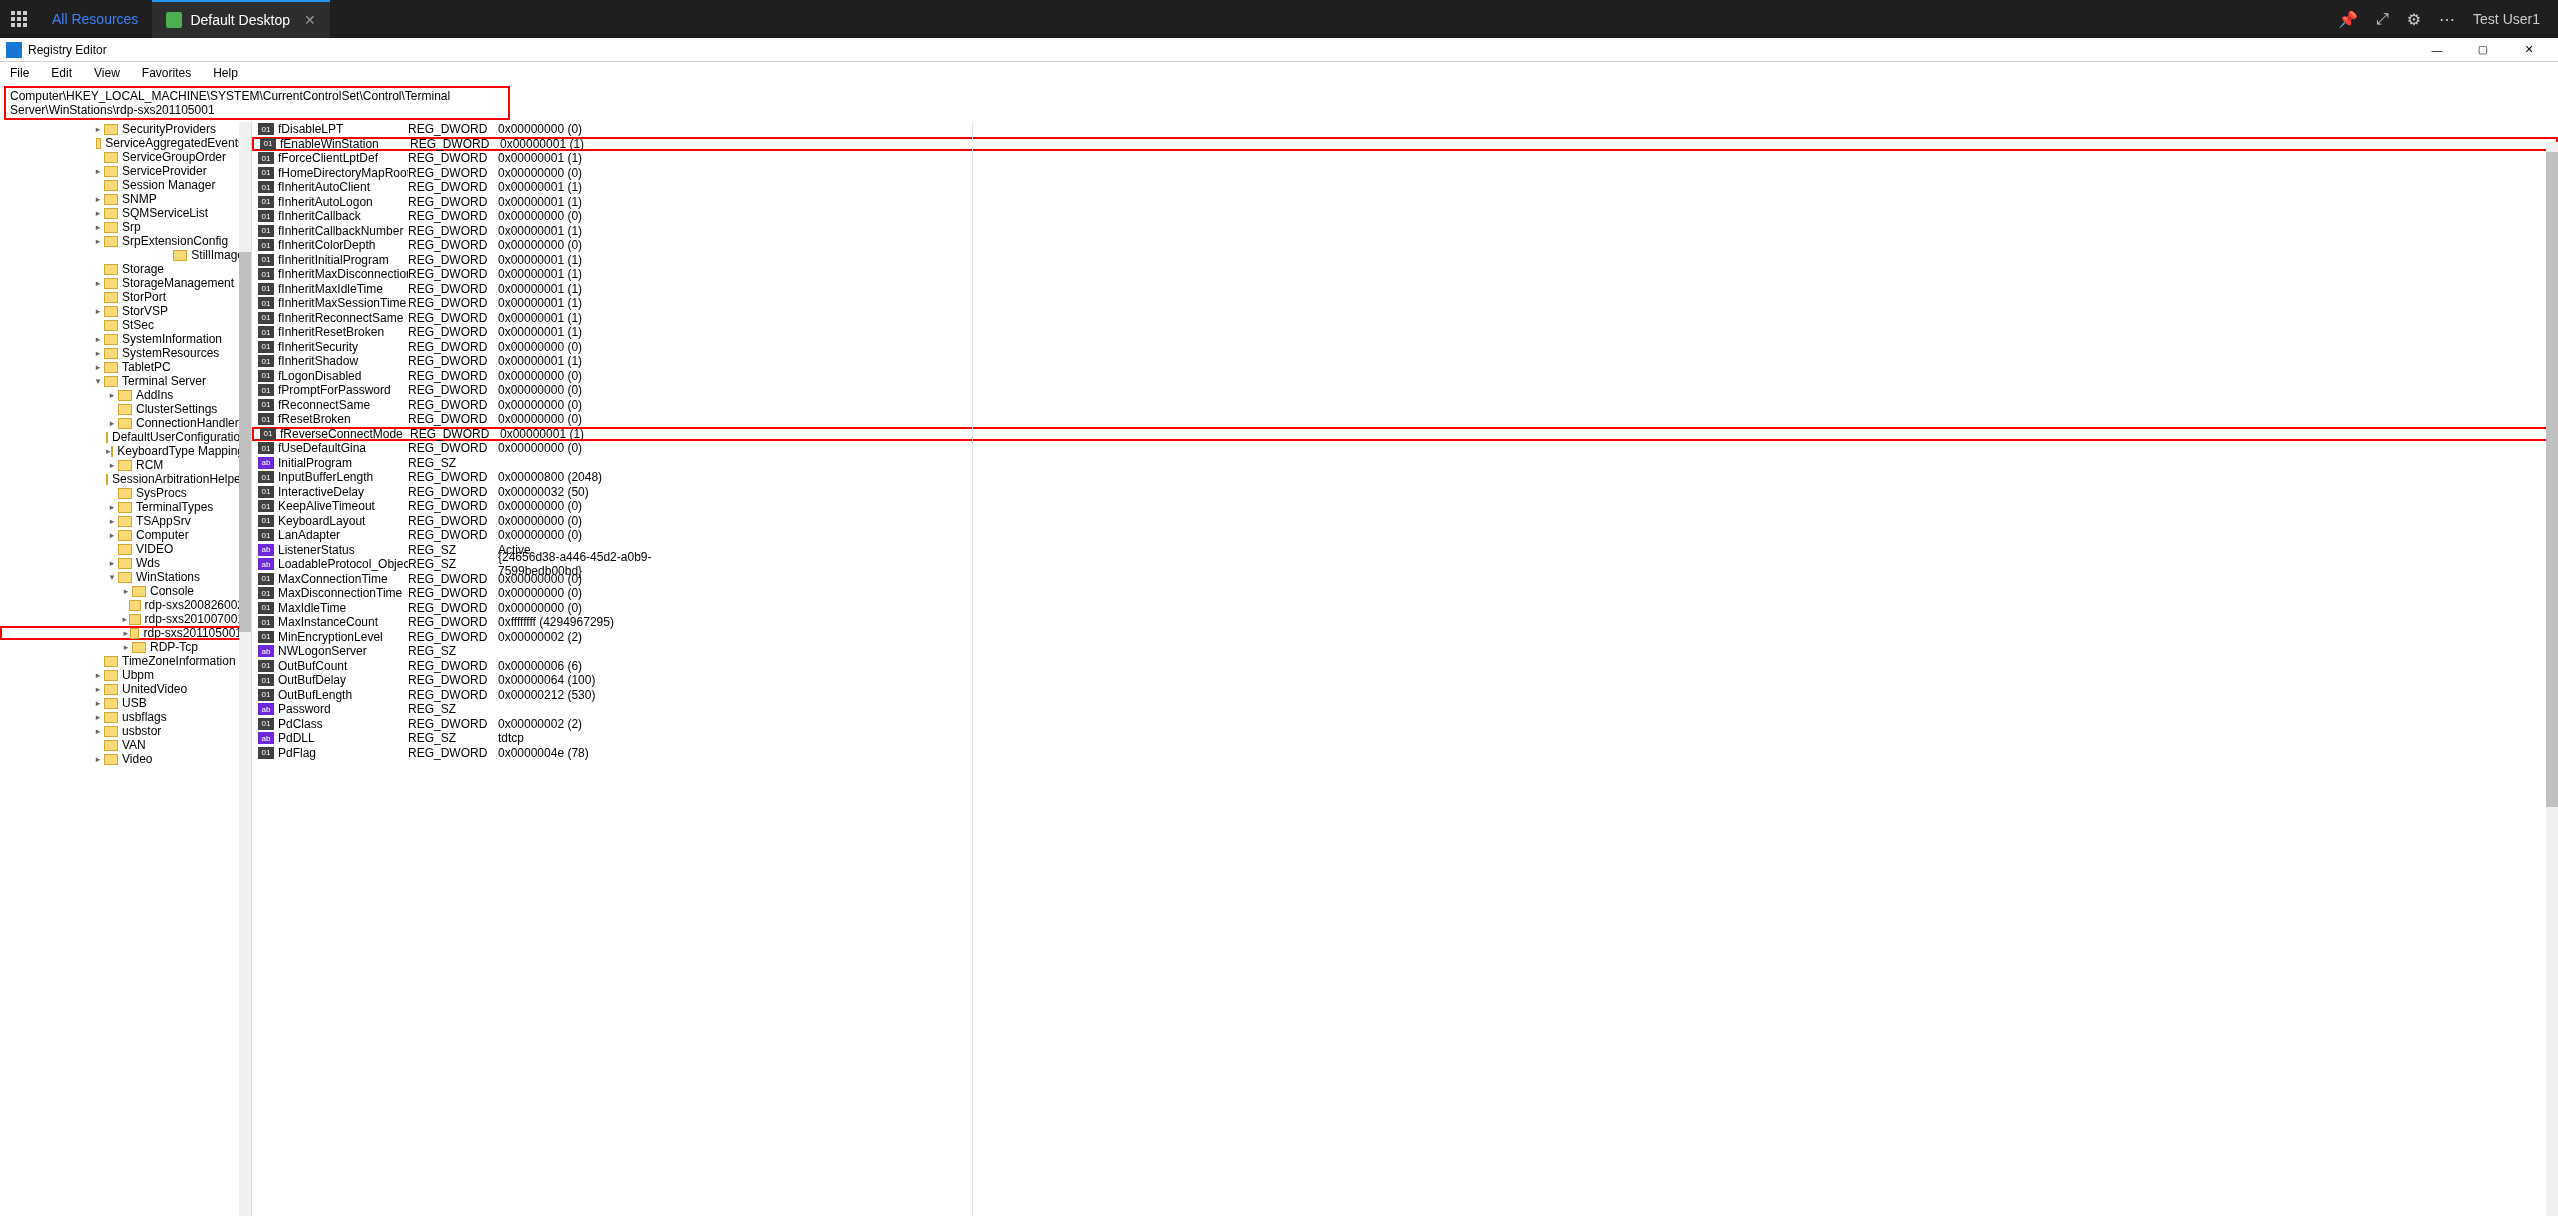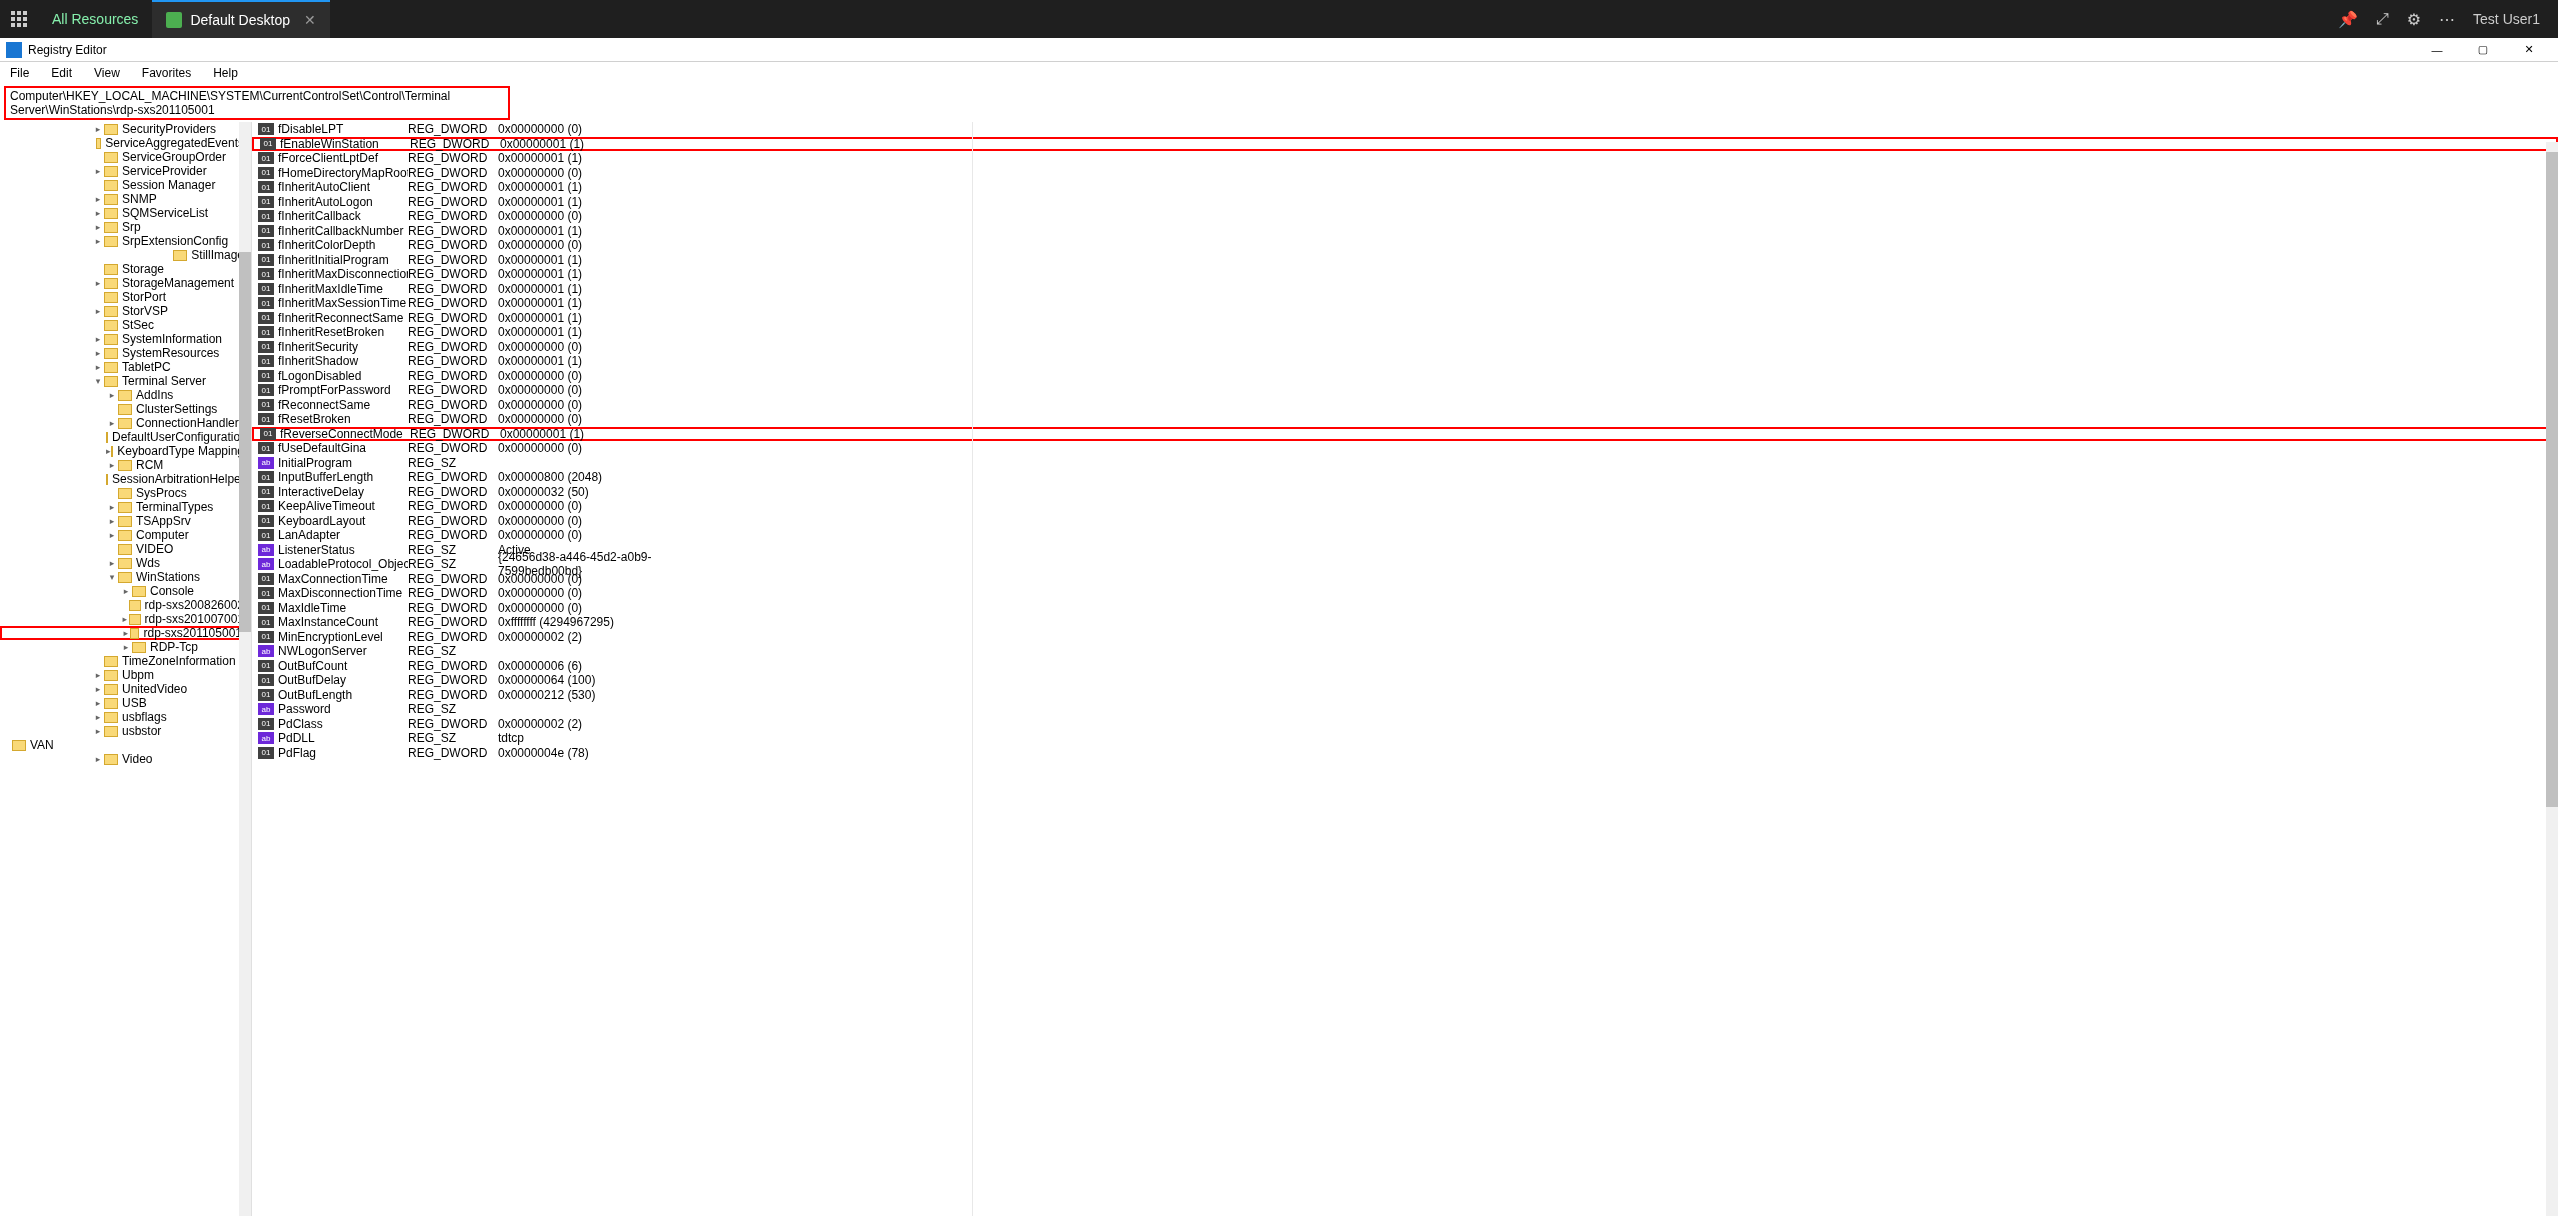--- a/index.html
+++ b/index.html
@@ -4,21 +4,21 @@
 <style>
 * { margin: 0; padding: 0; box-sizing: border-box; font-family: "Segoe UI", Tahoma, sans-serif; }
 body { background: #fff; width: 2558px; height: 1216px; overflow: hidden; }
 
 
 .topbar { background: #1f1f1f; height: 38px; display: flex; align-items: center; color: #ccc; }
 .topbar-left { display: flex; align-items: center; height: 100%; }
 .app-grid { width: 38px; display: flex; align-items: center; justify-content: center; height: 100%; }
 .grid-icon { display: grid; grid-template-columns: repeat(3,4px); grid-template-rows: repeat(3,4px); gap: 2px; }
 .grid-icon span { background: #ccc; width: 4px; height: 4px; }
-.resources-btn { padding: 15px 14px; height: 100%; display: flex; align-items: center; font-size: 14px; color: #86efac; }
+.resources-btn { padding: 15px 14px; height: 100%; display: flex; align-items: center; font-size: 14px; color: #3b82f6; }
 .tab-active { background: #2d2d2d; border-top: 2px solid #2196f3; padding: 0 14px; height: 100%; display: flex; align-items: center; gap: 8px; color: #fff; font-size: 14px; }
 .tab-icon { width: 16px; height: 16px; background: #4caf50; border-radius: 2px; position: relative; }
 .tab-close { color: #999; font-size: 14px; margin-left: 6px; }
 .topbar-right { margin-left: auto; display: flex; align-items: center; gap: 18px; padding-right: 18px; color: #ccc; }
 .topbar-right span { font-size: 16px; }
 
 
 .regedit-header { background: #fff; height: 24px; border-bottom: 1px solid #d0d0d0; display: flex; align-items: center; padding: 0 6px; font-size: 12px; }
 .regedit-icon { width: 16px; height: 16px; background: #1976d2; margin-right: 6px; }
 .regedit-header .spacer { flex: 1; }
@@ -342,21 +342,21 @@
           <div class="tree-row" style="padding-left: 92px;">
             <span class="expand">▸</span>
             <span class="folder"></span>
             <span>usbflags</span>
           </div>
           <div class="tree-row" style="padding-left: 92px;">
             <span class="expand">▸</span>
             <span class="folder"></span>
             <span>usbstor</span>
           </div>
-          <div class="tree-row" style="">
+          <div class="tree-row" style="padding-left: 92px;">
             <span class="expand"></span>
             <span class="folder"></span>
             <span>VAN</span>
           </div>
           <div class="tree-row" style="padding-left: 92px;">
             <span class="expand">▸</span>
             <span class="folder"></span>
             <span>Video</span>
           </div>
         </div>

